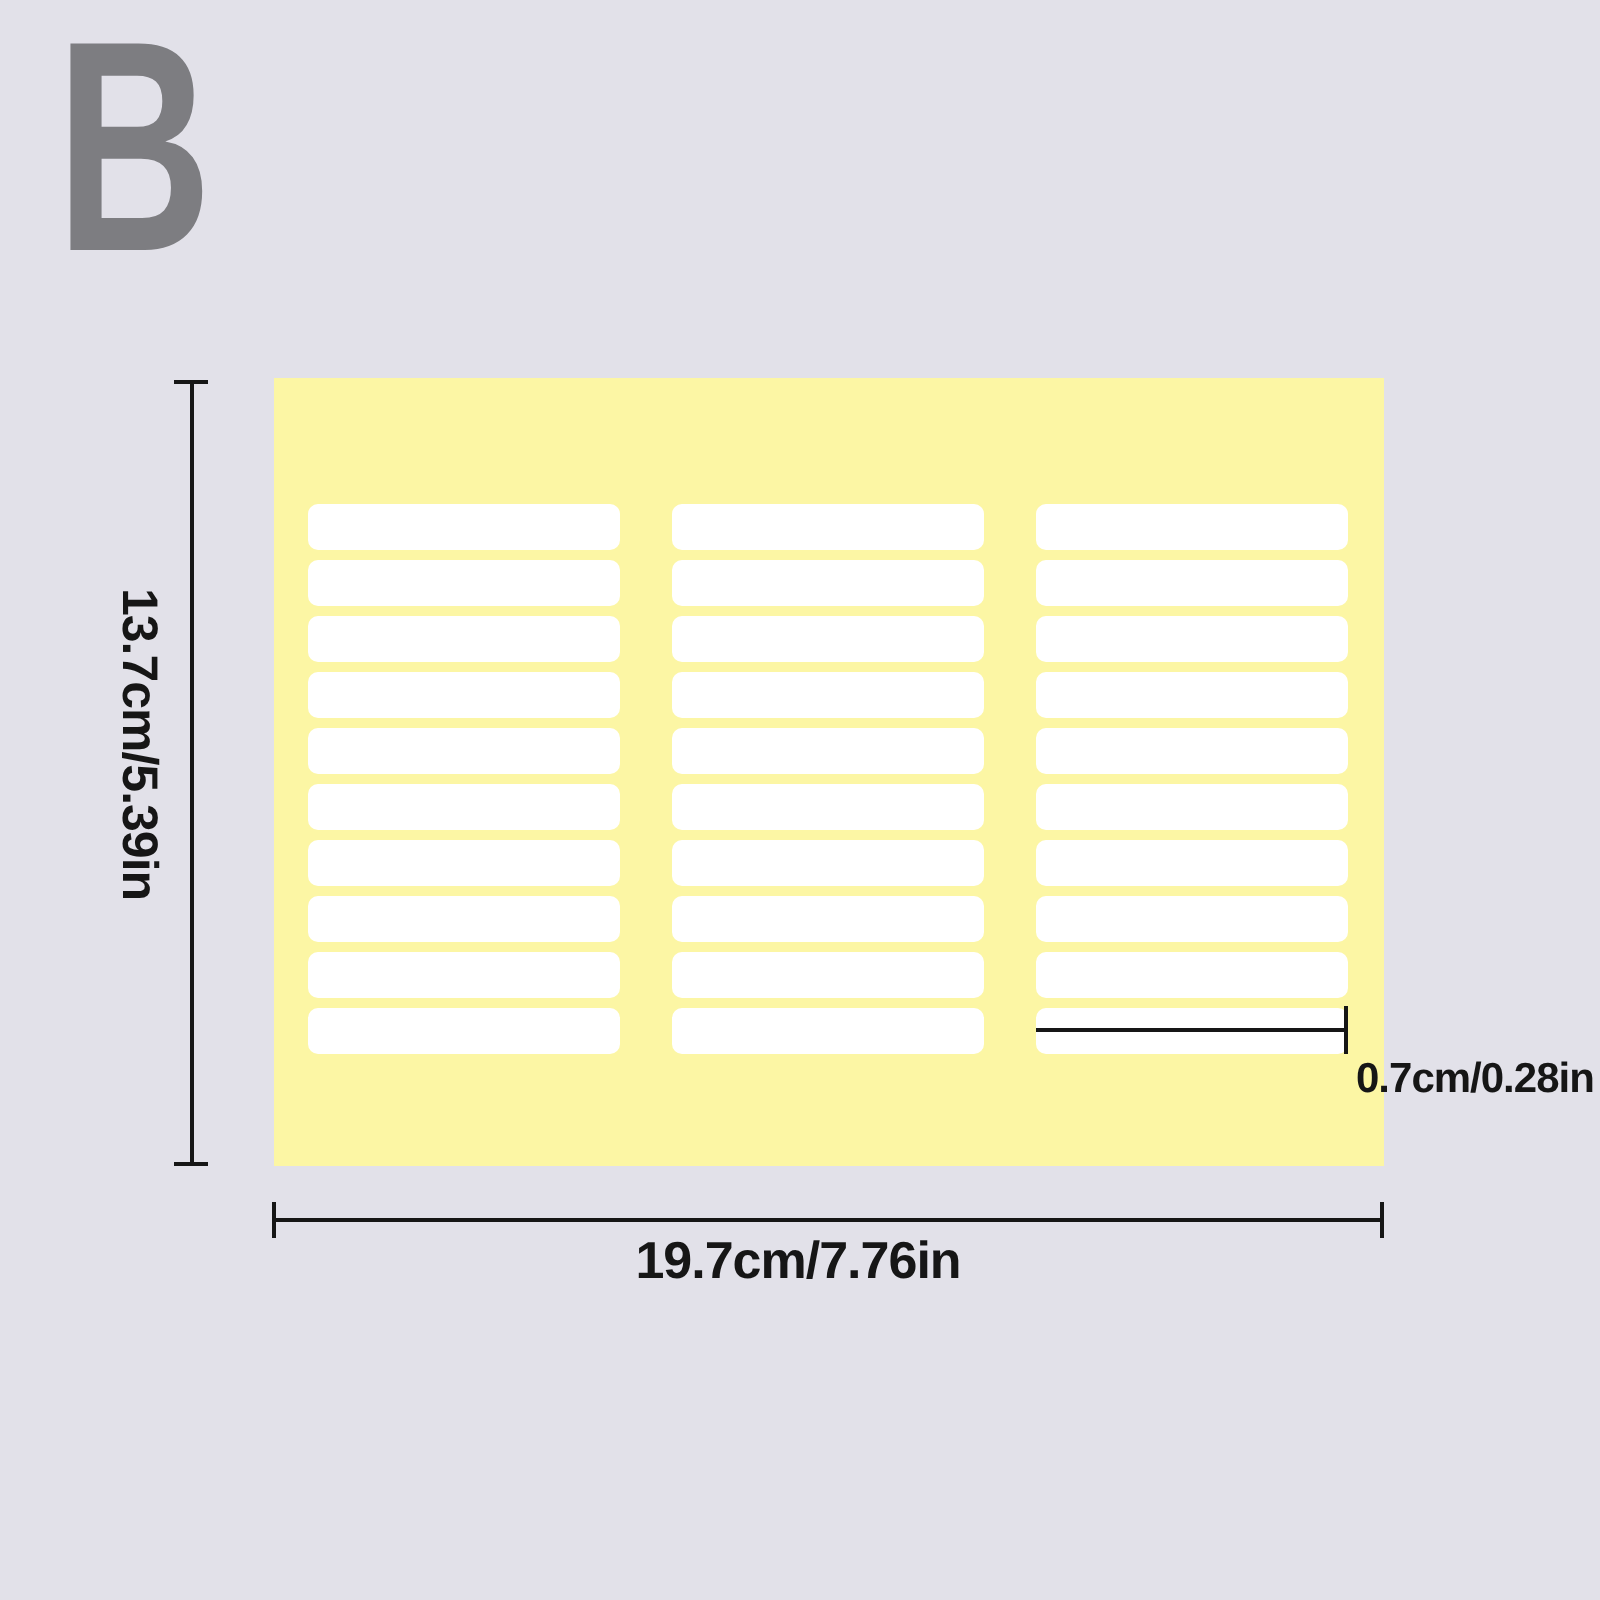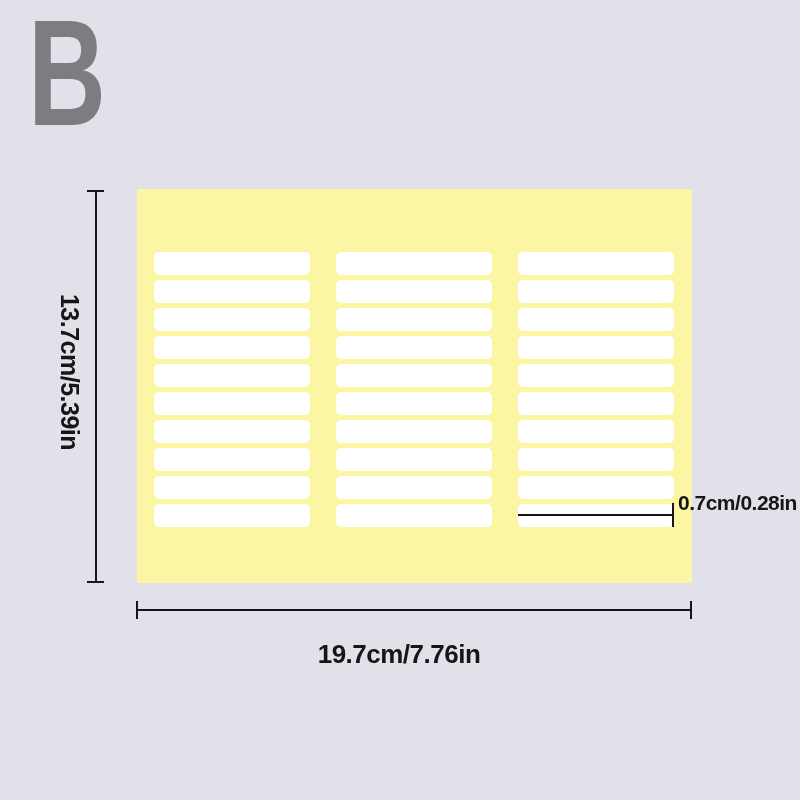--- a/index.html
+++ b/index.html
@@ -44,26 +44,25 @@
     left:69px;top:372px;font-size:25px;
     transform:translate(-50%,-50%) rotate(90deg);
   }
   
   .h-line{left:137px;top:609px;width:554px;height:2px;}
   .h-cap-left{left:136px;top:601px;width:2px;height:18px;}
   .h-cap-right{left:690px;top:601px;width:2px;height:18px;}
   .h-text{
     left:399px;top:615px;font-size:26px;
     transform:translateX(-50%);
-    margin-top:24px;
   }
   
   .lblw-line{left:518px;top:514px;width:155px;height:2px;}
   .lblh-tick{left:672px;top:503px;width:2px;height:24px;}
-  .lblh-text{left:678px;top:491px;font-size:21px;line-height:24px;}
+  .lblh-text{left:678px;top:528px;font-size:21px;line-height:24px;}
   .lblw-text{left:533px;top:531px;font-size:21px;}
 </style>
 </head>
 <body>
 
 <div class="canvas">
 
   <div class="letter-b">B</div>
 
   <div class="sheet">

